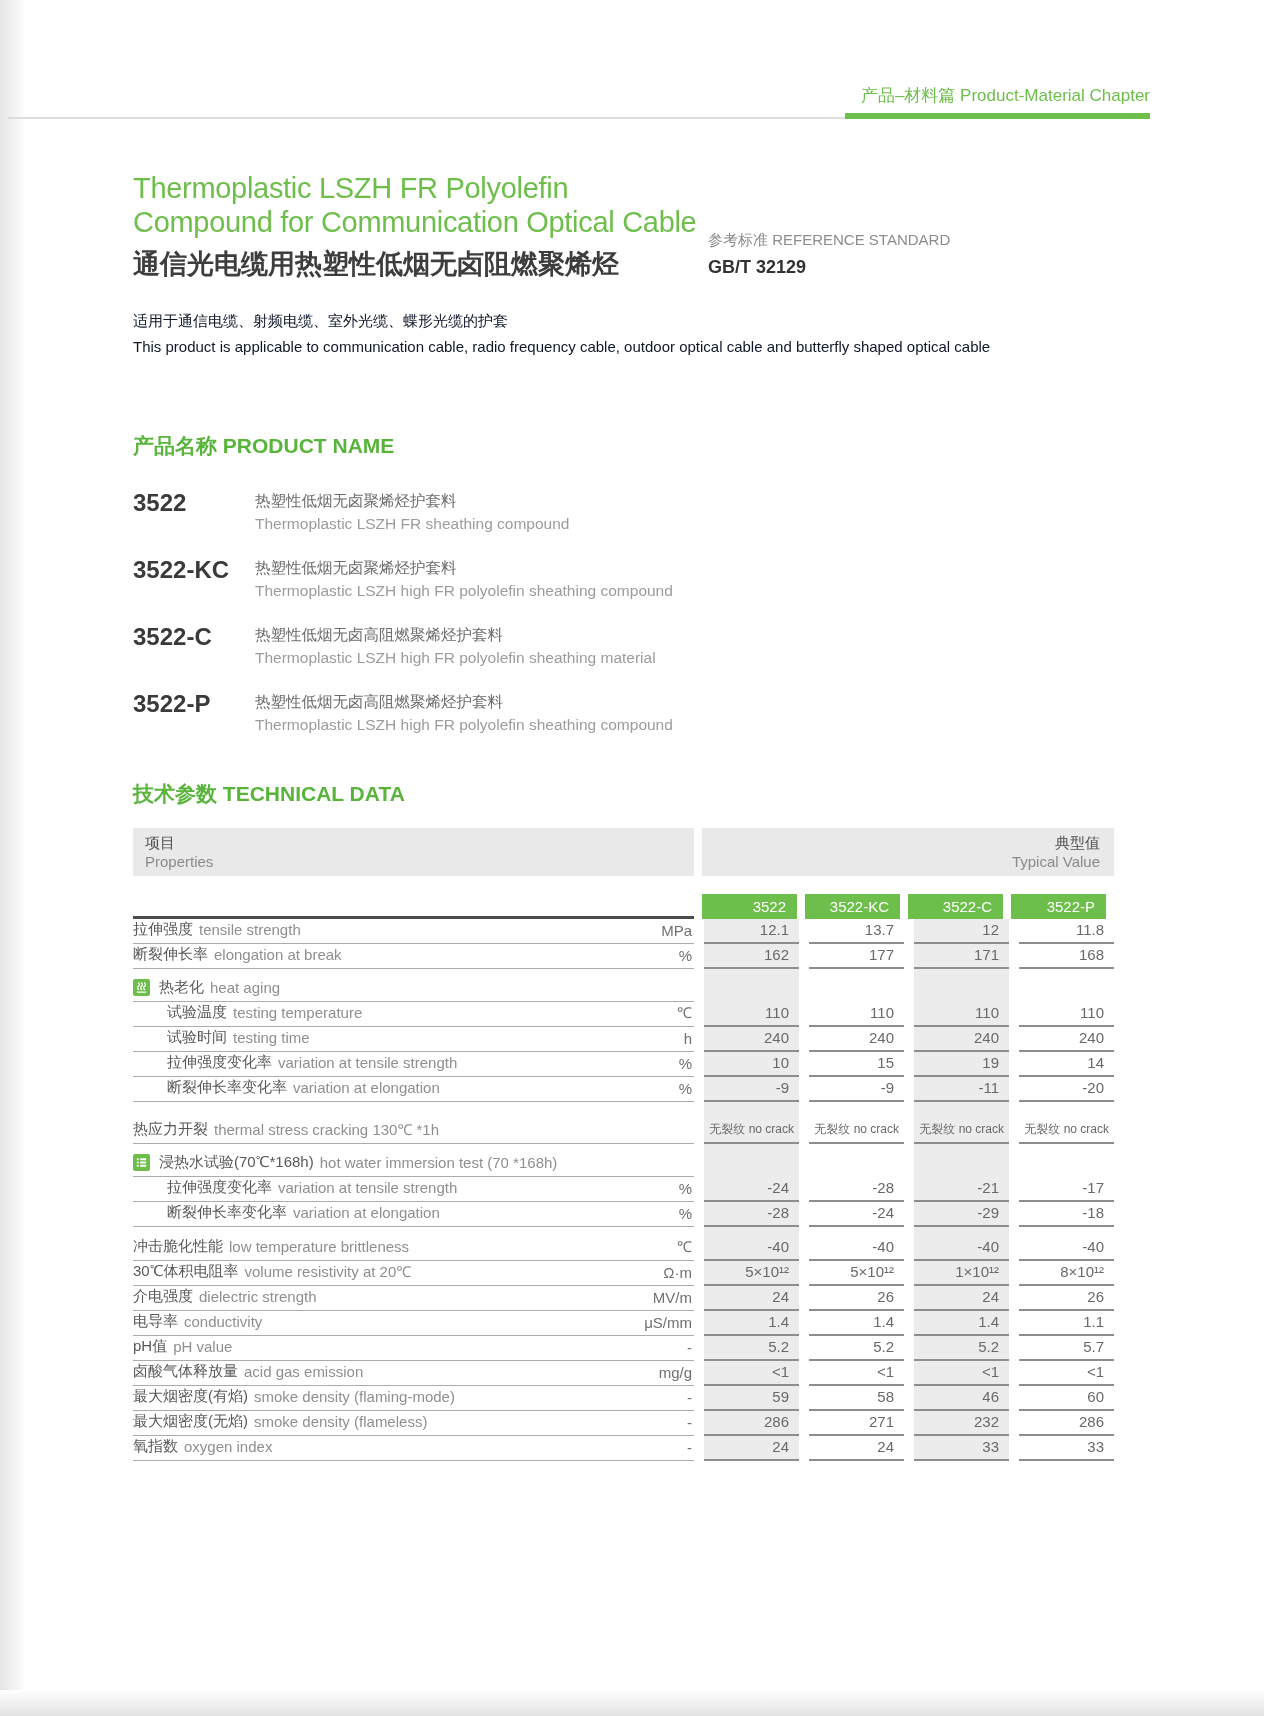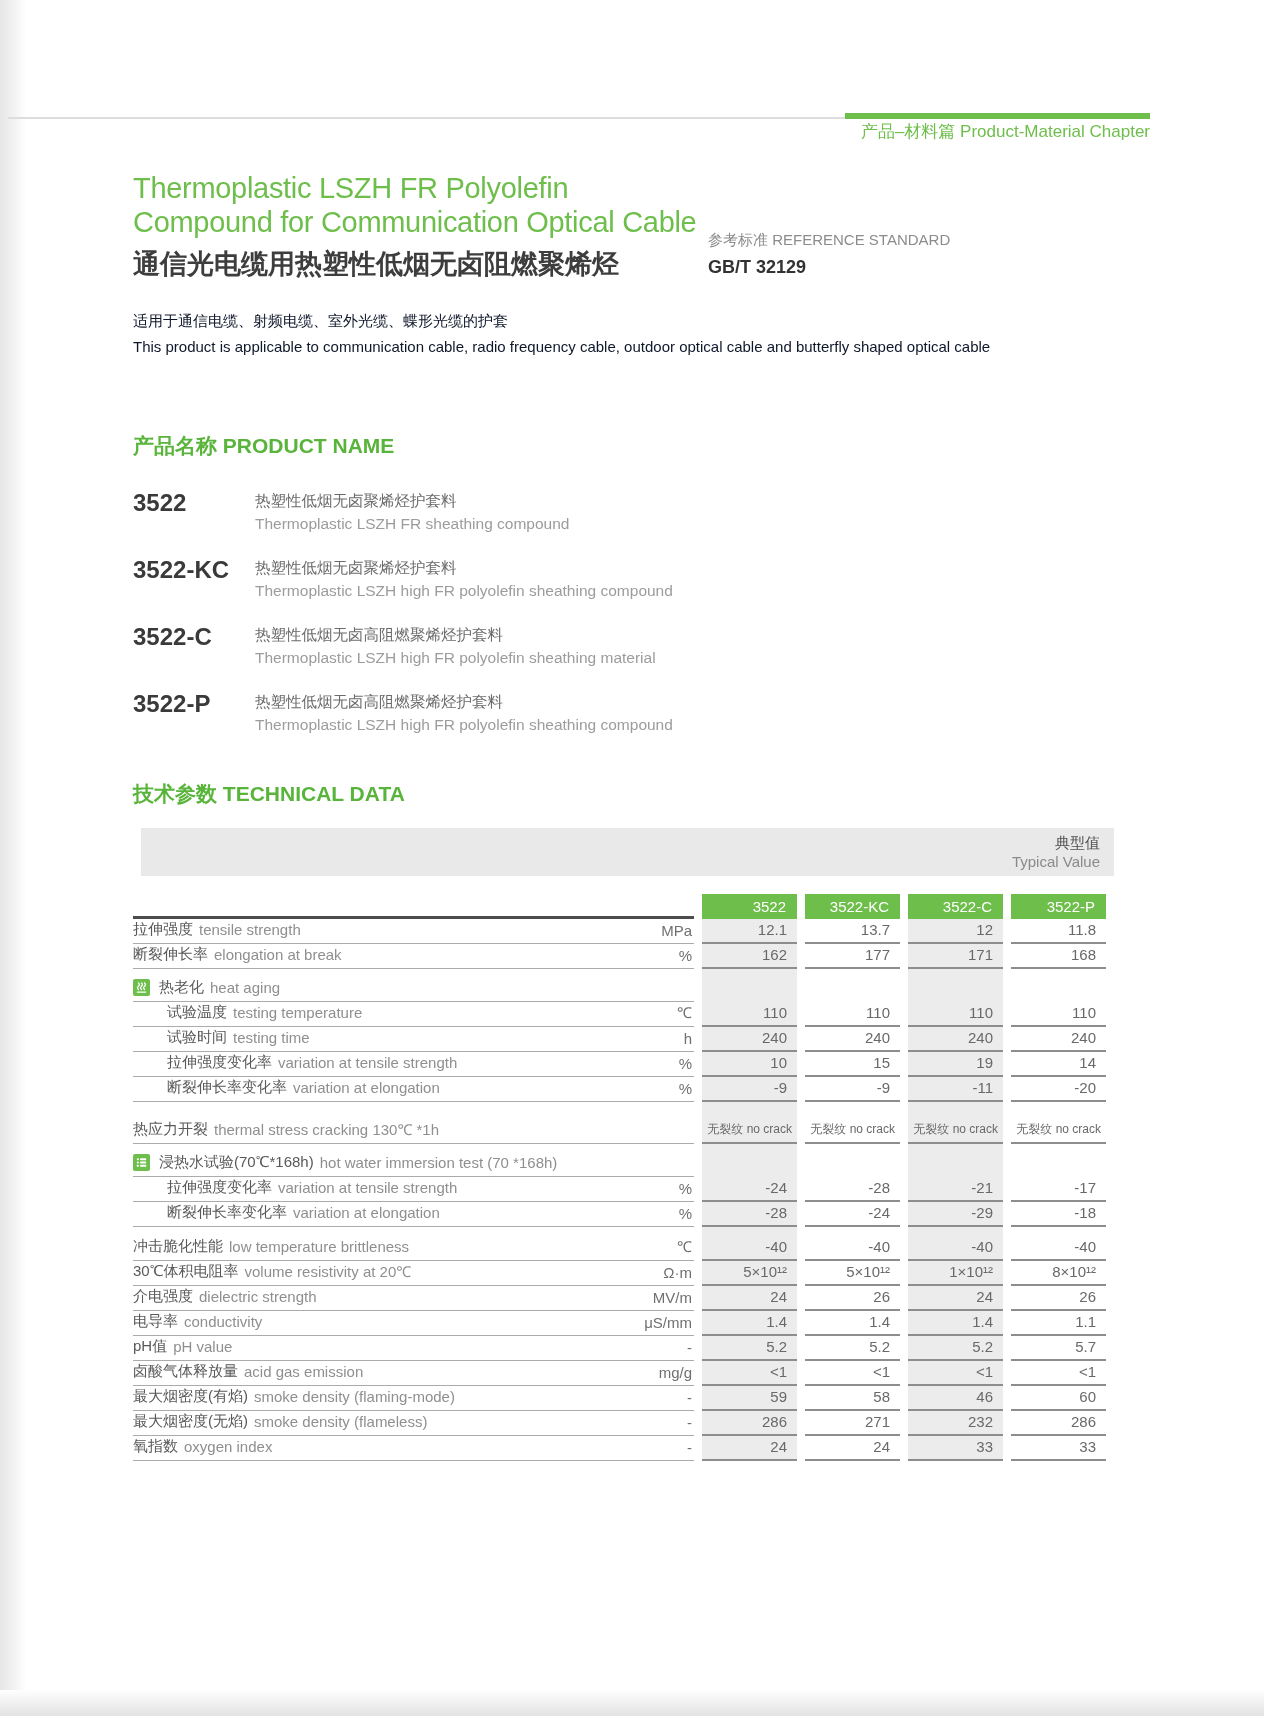--- a/index.html
+++ b/index.html
@@ -5,21 +5,21 @@
   :root{ --green:#6ebe4b; }
   html,body{margin:0;padding:0;background:#fff;}
   .page{position:relative;width:1264px;height:1716px;background:#fff;overflow:hidden;
         font-family:"Liberation Sans",sans-serif;color:#555;}
   .edge-left{position:absolute;left:0;top:0;width:26px;height:100%;
         background:linear-gradient(90deg,#e6e6e6,#f5f5f5 65%,#ffffff);}
   .edge-bottom{position:absolute;left:0;bottom:0;width:100%;height:26px;
         background:linear-gradient(0deg,#e2e2e2,#f6f6f6 70%,#ffffff);}
   
   .chapter{position:absolute;top:84px;left:0;width:1150px;text-align:right;
-        color:var(--green);font-size:17px;margin-top:36px;}
+        color:var(--green);font-size:17px;}
   .rule-thin{position:absolute;top:117px;left:8px;width:1142px;height:2px;background:#dddddd;}
   .rule-thick{position:absolute;top:113px;left:845px;width:305px;height:6px;background:var(--green);}
   
   .title-en{position:absolute;left:133px;top:171px;color:var(--green);
         font-size:29px;line-height:34px;font-weight:500;letter-spacing:-0.3px;}
   .title-zh{position:absolute;left:133px;top:246px;color:#3d3d3d;font-size:27px;font-weight:700;}
   .ref{position:absolute;left:708px;top:231px;}
   .ref-label{color:#8c8c8c;font-size:15px;}
   .ref-value{color:#323232;font-size:18px;font-weight:700;margin-top:7px;}
   .applic{position:absolute;left:133px;top:308px;font-size:15px;color:#0f172a;line-height:26px;}
@@ -37,21 +37,21 @@
   .tbl-head{display:flex;margin-top:20px;}
   .band-left{width:561px;background:#e9e9e9;padding:5px 0 5px 12px;box-sizing:border-box;}
   .band-gap{width:8px;}
   .band-right{flex:1;background:#e9e9e9;text-align:right;padding:5px 14px 5px 4px;box-sizing:border-box;}
   .band-zh{display:block;color:#515151;font-size:15px;line-height:19px;}
   .band-en{display:block;color:#8a8a8a;font-size:15px;line-height:19px;}
   .green-row{display:flex;align-items:flex-end;margin-top:15px;}
   .green-spacer{width:561px;height:28px;border-bottom:3px solid #4c4c4c;box-sizing:border-box;}
   .gcell{width:95px;margin-left:8px;height:25px;line-height:25px;background:var(--green);
         color:#fff;font-size:15px;text-align:right;padding-right:11px;box-sizing:border-box;}
-  .trow{display:flex;min-height:25px;}
+  .trow{display:flex;min-height:25px;justify-content:space-between;}
   .lu{width:561px;display:flex;justify-content:space-between;align-items:flex-end;
         border-bottom:1px solid #ababab;box-sizing:border-box;padding-bottom:4px;}
   .lwrap{display:flex;align-items:center;white-space:nowrap;}
   .lz{color:#595959;font-size:15px;}
   .le{color:#8f8f8f;font-size:15px;margin-left:6px;}
   .unit{color:#707070;font-size:15px;padding-right:2px;white-space:nowrap;}
   .vcell{width:95px;margin-left:8px;display:flex;align-items:flex-end;justify-content:flex-end;
         padding:0 10px 4px 0;box-sizing:border-box;font-size:15px;color:#696969;
         border-bottom:2px solid #8d8d8d;white-space:nowrap;}
   .vcell.shade{background:#ececec;}
@@ -125,20 +125,24 @@
             <div class="prod-en">Thermoplastic LSZH high FR polyolefin sheathing compound</div>
           </div>
         </div>
       </div>
   </div>
 
   <div class="tech">
     <div class="sec-heading">技术参数 TECHNICAL DATA</div>
 
     <div class="tbl-head">
+      <div class="band-left">
+        <span class="band-zh">项目</span>
+        <span class="band-en">Properties</span>
+      </div>
       <div class="band-gap"></div>
       <div class="band-right">
         <span class="band-zh">典型值</span>
         <span class="band-en">Typical Value</span>
       </div>
     </div>
 
     <div class="green-row">
       <div class="green-spacer"></div>
     <div class="gcell">3522</div>

